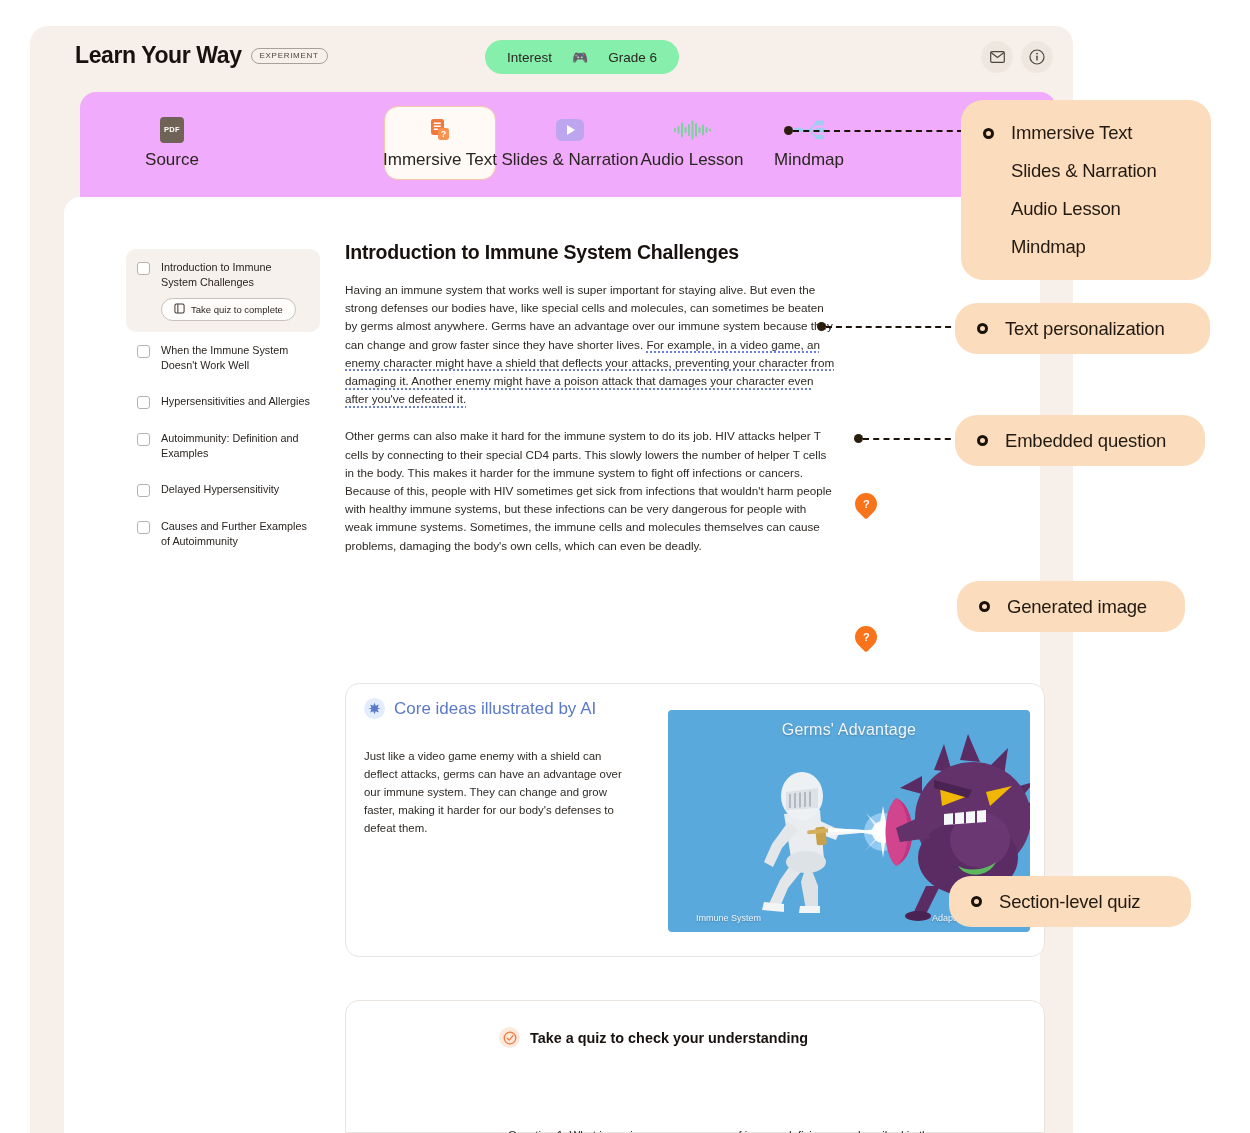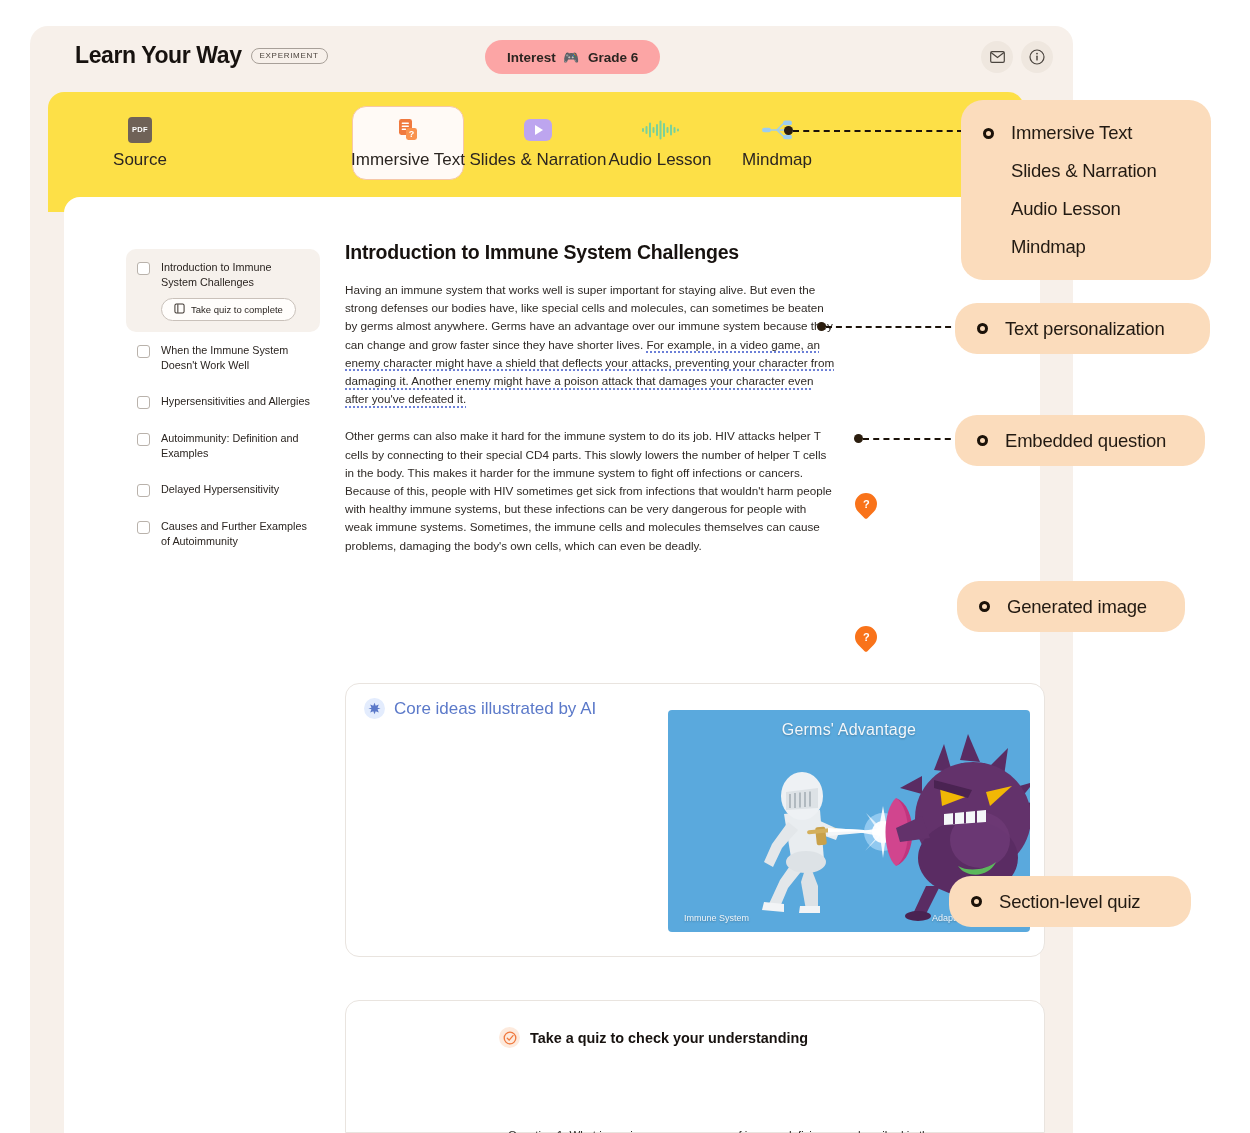--- a/index.html
+++ b/index.html
@@ -33,41 +33,41 @@
     letter-spacing: -0.4px; white-space: nowrap;
   }
   .brand-badge {
     border: 1px solid #a8a099; border-radius: 10px;
     padding: 2px 8px 3px; font-size: 8px; letter-spacing: 0.7px;
     color: #4a423c; text-transform: uppercase; white-space: nowrap;
   }
   .context-pill {
     position: absolute; left: 455px; top: 14px;
     height: 34px; padding: 0 22px;
-    background: #fca5a5; border-radius: 18px;
-    display: flex; align-items: center; gap: 8px;
-    font-size: 13.5px; color: #2b2521; white-space: nowrap; font-weight: bold;
+    background: #86efac; border-radius: 18px;
+    display: flex; align-items: center; gap: 20px;
+    font-size: 13.5px; color: #2b2521; white-space: nowrap;
   }
   .pill-emoji { font-size: 13px; }
   .topbar-actions {
     position: absolute; right: 20px; top: 15px;
     display: flex; align-items: center; gap: 8px;
   }
   .icon-btn {
     width: 32px; height: 32px; border-radius: 50%;
     background: #efe7df; display: flex; align-items: center; justify-content: center;
     cursor: pointer;
   }
   .icon-btn svg { display: block; }
 
   
   .modes-card {
-    position: absolute; left: 18px; top: 66px;
+    position: absolute; left: 50px; top: 66px;
     width: 976px; height: 120px;
-    background: #fde047; border-radius: 16px 16px 0 0;
+    background: #f0abfc; border-radius: 16px 16px 0 0;
   }
   .modes-row { position: absolute; left: 0; top: 0; width: 100%; height: 100%; }
   .mode {
     position: absolute; top: 14px;
     width: 112px; height: 74px;
     display: flex; flex-direction: column; align-items: center; justify-content: center;
     gap: 7px; border-radius: 14px; cursor: pointer;
     border: 1px solid transparent;
   }
   .mode.active { border-color: #f6c7a8; background: #fffaf6; }
@@ -158,21 +158,21 @@
   }
   .gi-title {
     position: absolute; left: 0; right: 0; top: 11px; text-align: center;
     font-size: 16px; color: #f2f7fb; letter-spacing: .2px;
     text-shadow: 0 1px 2px rgba(0,0,0,.25);
   }
   .gi-cap {
     position: absolute; bottom: 9px; font-size: 9px; color: #eef5fa;
     text-shadow: 0 1px 2px rgba(0,0,0,.25); white-space: nowrap;
   }
-  .gi-cap.l { left: 16px; }
+  .gi-cap.l { left: 28px; }
   .gi-cap.r { right: 38px; }
 
   
   .quiz-card {
     position: absolute; left: 281px; top: 803px;
     width: 700px; height: 133px;
     border: 1px solid #e9e4df; border-radius: 14px 14px 0 0; background: #fff;
   }
   .quiz-head {
     position: absolute; left: 153px; top: 26px;
@@ -417,20 +417,21 @@
 
       <div class="ai-card">
         <div class="ai-head">
           <div class="ai-badge">
             <svg width="13" height="13" viewBox="0 0 14 14">
               <path d="M7 0.8 L8.3 4.1 L11.6 2.8 L10.3 6.1 L13.6 7 L10.3 7.9 L11.6 11.2 L8.3 9.9 L7 13.2 L5.7 9.9 L2.4 11.2 L3.7 7.9 L0.4 7 L3.7 6.1 L2.4 2.8 L5.7 4.1 Z" fill="#5b79c9"></path>
             </svg>
           </div>
           <div class="ai-title">Core ideas illustrated by AI</div>
         </div>
+        <div class="ai-text">Just like a video game enemy with a shield can deflect attacks, germs can have an advantage over our immune system. They can change and grow faster, making it harder for our body's defenses to defeat them.</div>
 
         <div class="gen-image">
           <div class="gi-title">Germs' Advantage</div>
 
           <svg width="362" height="222" viewBox="0 0 362 222" style="position:absolute;left:0;top:0;">
 
             <g>
 
               <path d="M100 196 L112 170 L126 150 L136 158 L120 178 L112 197 Z" fill="#e3e7ea"></path>
               <path d="M96 192 L116 194 L116 202 L94 200 Z" fill="#f2f4f6"></path>

